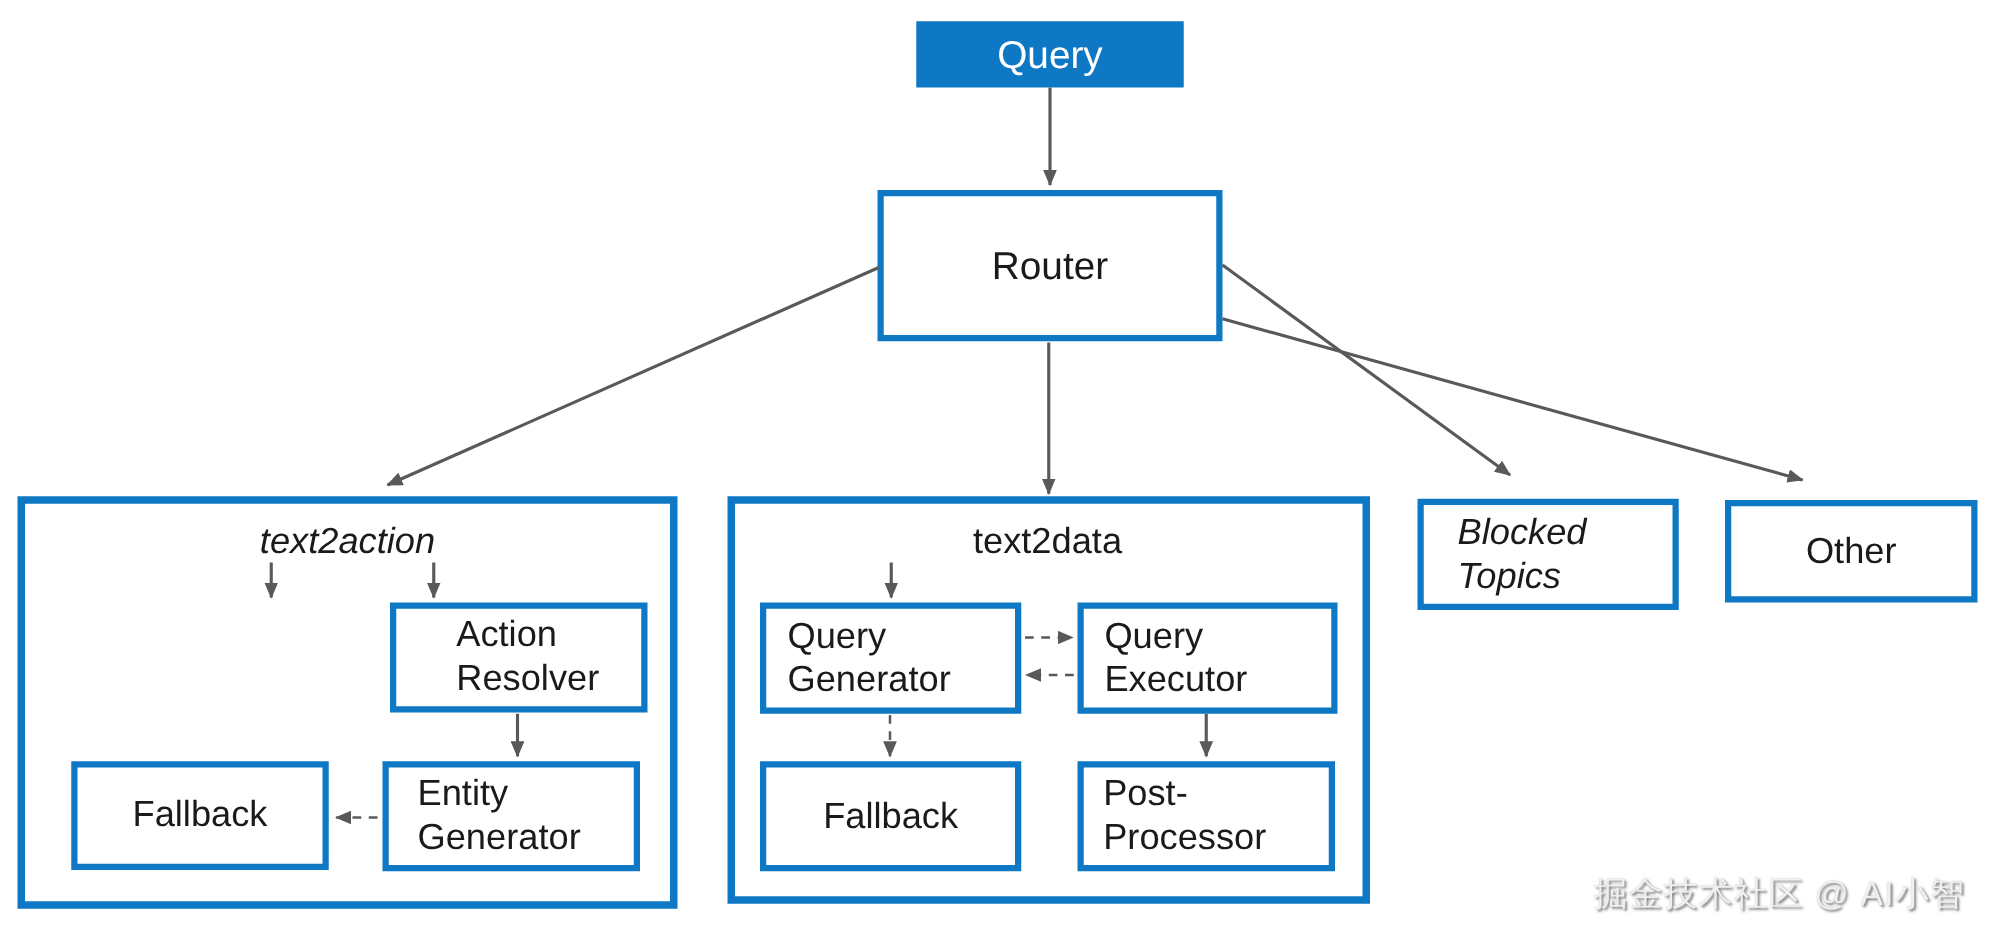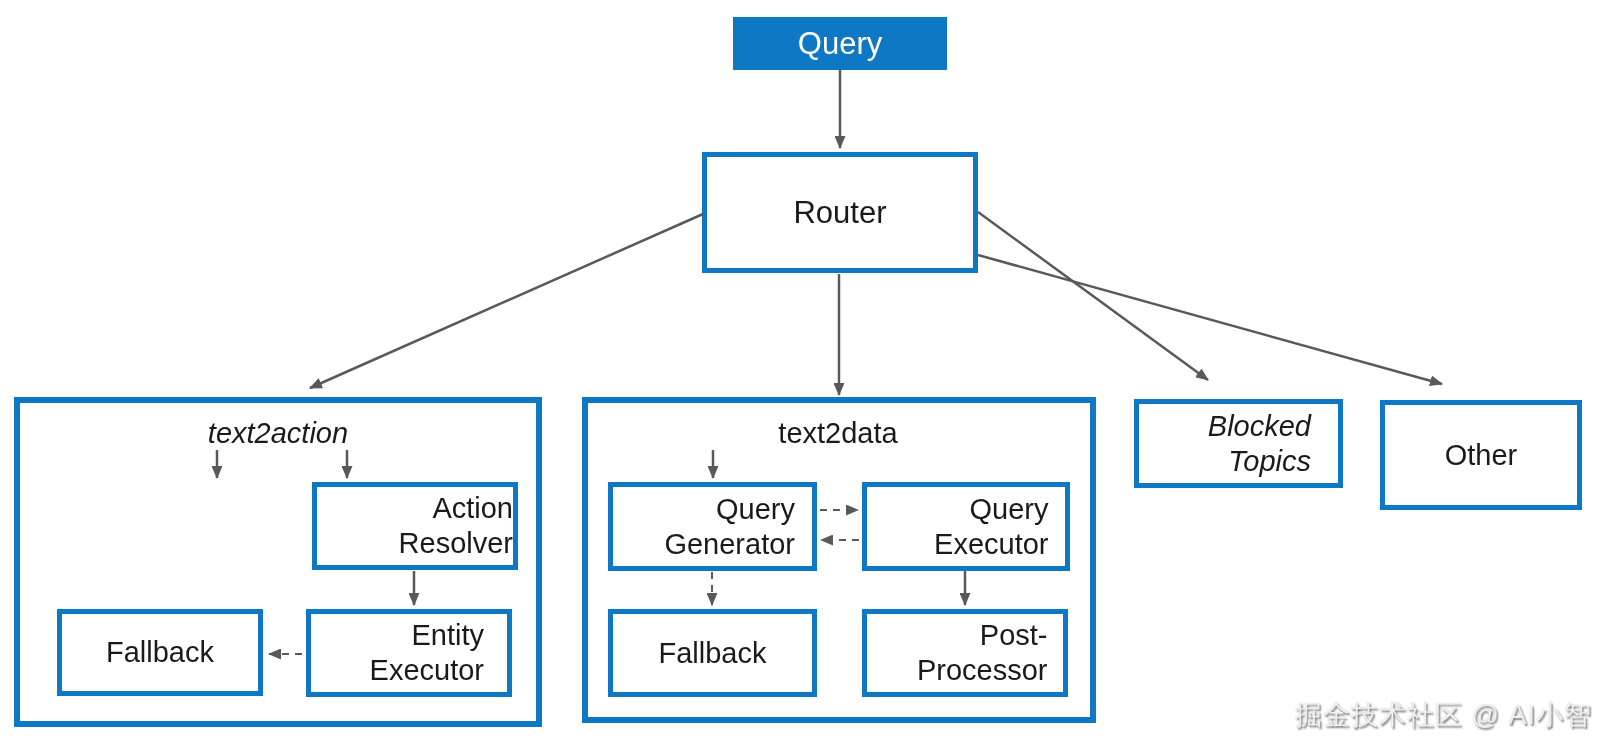--- a/index.html
+++ b/index.html
@@ -12,21 +12,21 @@
     position:relative;
     width:1600px;height:751px;
     background:#fff;
     font-family:"Liberation Sans","DejaVu Sans",sans-serif;
     color:var(--ink);
     overflow:hidden;
   }
   .node{
     position:absolute;
     display:flex;align-items:center;justify-content:center;
-    text-align:right;
+    text-align:left;
     background:#fff;
     border:5px solid var(--accent);
     box-sizing:border-box;
     font-size:29px;line-height:35px;
     color:var(--ink);
   }
   .node .lbl{display:inline-block;}
   .filled{
     background:var(--accent);
     border:none;
@@ -52,21 +52,21 @@
   svg.edges{
     position:absolute;left:0;top:0;
     pointer-events:none;
     z-index:10;
   }
   .edge-solid{stroke:var(--arrow);stroke-width:2.5;fill:none;}
   .edge-dashed{stroke:var(--arrow);stroke-width:2;stroke-dasharray:7 6;fill:none;}
   .ah{fill:var(--arrow);}
   .watermark{
     position:absolute;
-    right:8px;bottom:18px;
+    right:28px;bottom:18px;
     font-size:27px;
     letter-spacing:1px;
     color:#f0f0f0;
     text-shadow:1.5px 1.5px 2px rgba(110,110,110,0.9), 0 0 1px rgba(150,150,150,0.5);
     white-space:nowrap;
   }
 </style>
 </head>
 <body>
 
@@ -83,21 +83,21 @@
   <div class="container" style="left:14px;top:397px;width:528px;height:330px;"></div>
   <div class="group-label" style="left:278px;top:417px;font-style:italic;">text2action</div>
 
   <div class="node" style="left:312px;top:482px;width:206px;height:88px;padding-left:48px;">
     <span class="lbl w150">Action Resolver</span>
   </div>
   <div class="node" style="left:57px;top:609px;width:206px;height:87px;">
     <span class="lbl">Fallback</span>
   </div>
   <div class="node" style="left:306px;top:609px;width:206px;height:88px;">
-    <span class="lbl w150">Entity Executor</span>
+    <span class="lbl w150">Entity Generator</span>
   </div>
 
   <div class="container" style="left:582px;top:397px;width:514px;height:326px;"></div>
   <div class="group-label" style="left:838px;top:417px;">text2data</div>
 
   <div class="node" style="left:608px;top:482px;width:209px;height:89px;">
     <span class="lbl w160">Query Generator</span>
   </div>
   <div class="node" style="left:862px;top:482px;width:208px;height:89px;">
     <span class="lbl w160">Query Executor</span>
@@ -105,21 +105,21 @@
   <div class="node" style="left:608px;top:609px;width:209px;height:88px;">
     <span class="lbl">Fallback</span>
   </div>
   <div class="node" style="left:862px;top:609px;width:206px;height:88px;">
     <span class="lbl w160">Post-Processor</span>
   </div>
 
   <div class="node" style="left:1134px;top:399px;width:209px;height:89px;">
     <span class="lbl w140">Blocked Topics</span>
   </div>
-  <div class="node" style="left:1380px;top:400px;width:202px;height:110px;">
+  <div class="node" style="left:1380px;top:400px;width:202px;height:82px;">
     <span class="lbl">Other</span>
   </div>
 
   <svg class="edges" width="1600" height="751" viewBox="0 0 1600 751">
     <defs>
       <marker id="ah" markerUnits="userSpaceOnUse" markerWidth="13" markerHeight="11" refX="12" refY="5.5" orient="auto">
         <path class="ah" d="M0,0 L13,5.5 L0,11 Z"></path>
       </marker>
     </defs>
     <line class="edge-solid" x1="840" y1="70" x2="840" y2="148" marker-end="url(#ah)"></line>

